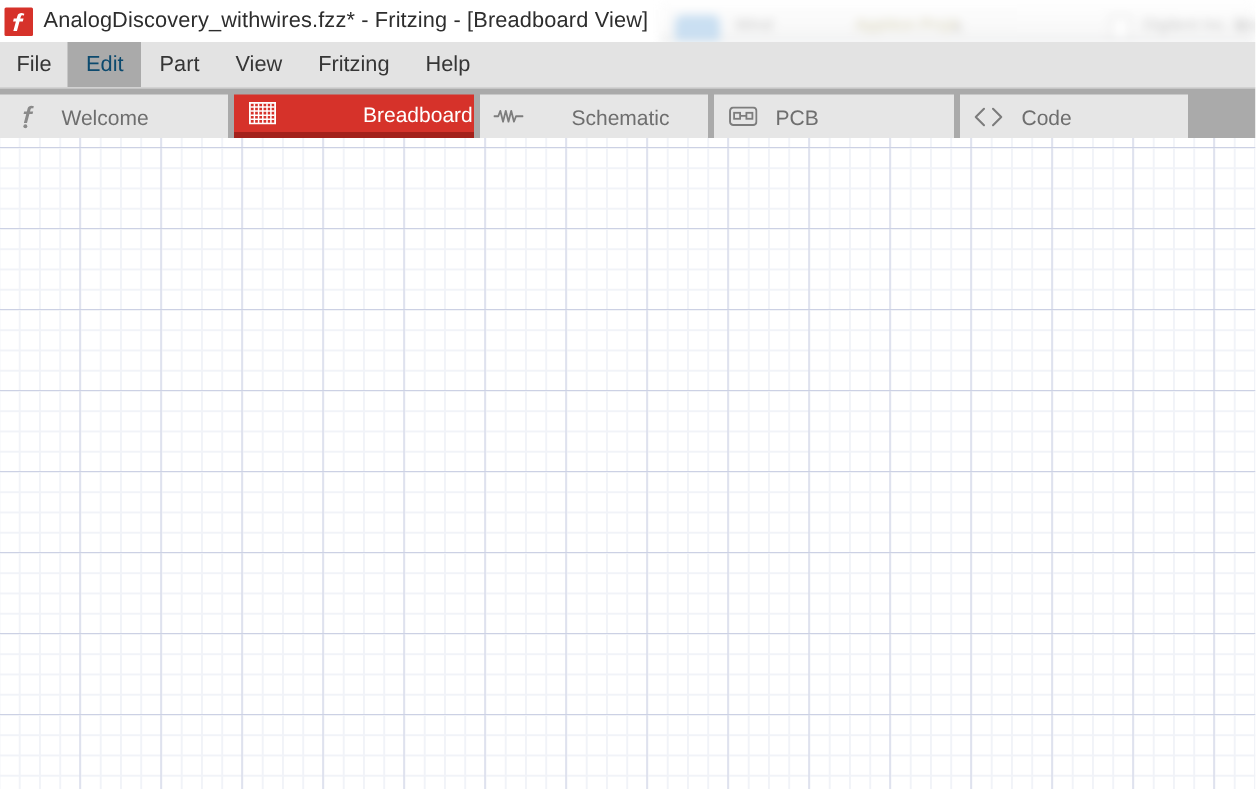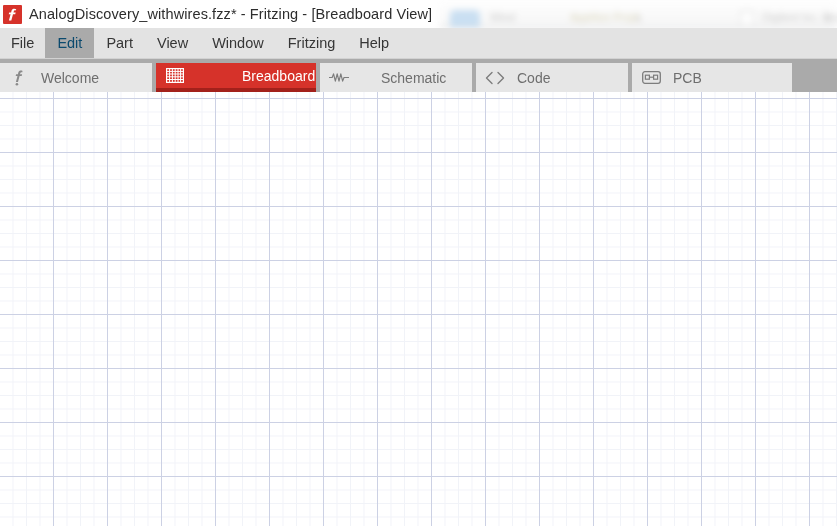--- a/index.html
+++ b/index.html
@@ -230,21 +230,20 @@
     </div>
 
     <div class="title-text">AnalogDiscovery_withwires.fzz* - Fritzing - [Breadboard View]</div>
   </div>
 
   <div class="menubar">
     <div class="menu-item first">File</div>
     <div class="menu-item active">Edit</div>
     <div class="menu-item">Part</div>
     <div class="menu-item">View</div>
-    <div class="menu-item">Window</div>
     <div class="menu-item">Fritzing</div>
     <div class="menu-item">Help</div>
   </div>
 
   <div class="tabbar">
 
     <div class="tab tab-w-welcome">
       <span class="tab-icon">
         <svg width="12" height="17" viewBox="0 0 12 17" aria-hidden="true">
           <path d="M9.6 1.9 C7.9 1.0 5.9 1.5 5.4 3.3 L4.9 5.3 L3.1 5.3 L2.7 7.0 L4.5 7.0 L2.9 13.0 L5.0 13.0 L6.6 7.0 L8.7 7.0 L9.1 5.3 L7.0 5.3 L7.4 3.9 C7.6 3.1 8.3 3.0 9.1 3.4 Z" fill="#8a8a8a"></path>
@@ -276,39 +275,39 @@
 
     <div class="tab tab-w-schematic">
       <span class="tab-icon">
         <svg width="22" height="13" viewBox="0 0 22 13" aria-hidden="true">
           <polyline points="0.5,6.5 3.5,6.5 5,2.5 7,10.5 9,2.5 11,10.5 13,2.5 15,10.5 16.5,6.5 21.5,6.5" fill="none" stroke="#7d7d7d" stroke-width="1.3" stroke-linejoin="round" stroke-linecap="round"></polyline>
         </svg>
       </span>
       <span class="tab-label">Schematic</span>
     </div>
 
-    <div class="tab tab-w-code">
-      <span class="tab-icon">
-        <svg width="20" height="14" viewBox="0 0 20 14" aria-hidden="true">
-          <polyline points="7,1.5 1.5,7 7,12.5" fill="none" stroke="#7d7d7d" stroke-width="1.4" stroke-linecap="round" stroke-linejoin="round"></polyline>
-          <polyline points="13,1.5 18.5,7 13,12.5" fill="none" stroke="#7d7d7d" stroke-width="1.4" stroke-linecap="round" stroke-linejoin="round"></polyline>
-        </svg>
-      </span>
-      <span class="tab-label">Code</span>
-    </div>
-
     <div class="tab tab-w-pcb">
       <span class="tab-icon">
         <svg width="19" height="13" viewBox="0 0 19 13" aria-hidden="true">
           <rect x="0.7" y="0.7" width="17.6" height="11.6" rx="2.2" ry="2.2" fill="none" stroke="#7d7d7d" stroke-width="1.3"></rect>
           <rect x="3.4" y="4.2" width="4.0" height="4.0" fill="none" stroke="#7d7d7d" stroke-width="1.2"></rect>
           <rect x="11.6" y="4.2" width="4.0" height="4.0" fill="none" stroke="#7d7d7d" stroke-width="1.2"></rect>
           <line x1="7.4" y1="6.2" x2="11.6" y2="6.2" stroke="#7d7d7d" stroke-width="1.2"></line>
         </svg>
       </span>
       <span class="tab-label">PCB</span>
     </div>
 
+    <div class="tab tab-w-code">
+      <span class="tab-icon">
+        <svg width="20" height="14" viewBox="0 0 20 14" aria-hidden="true">
+          <polyline points="7,1.5 1.5,7 7,12.5" fill="none" stroke="#7d7d7d" stroke-width="1.4" stroke-linecap="round" stroke-linejoin="round"></polyline>
+          <polyline points="13,1.5 18.5,7 13,12.5" fill="none" stroke="#7d7d7d" stroke-width="1.4" stroke-linecap="round" stroke-linejoin="round"></polyline>
+        </svg>
+      </span>
+      <span class="tab-label">Code</span>
+    </div>
+
   </div>
 
   <div class="canvas"></div>
 
 </div>
 
 </body></html>

